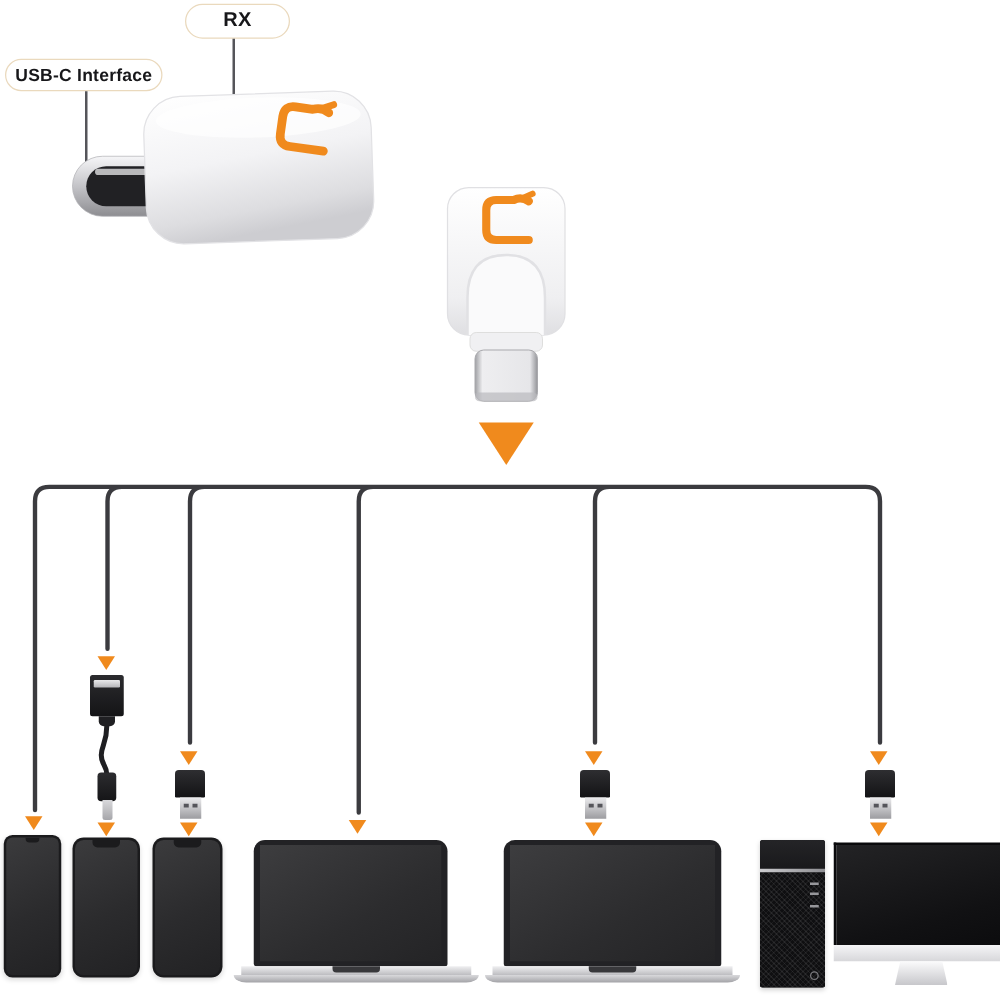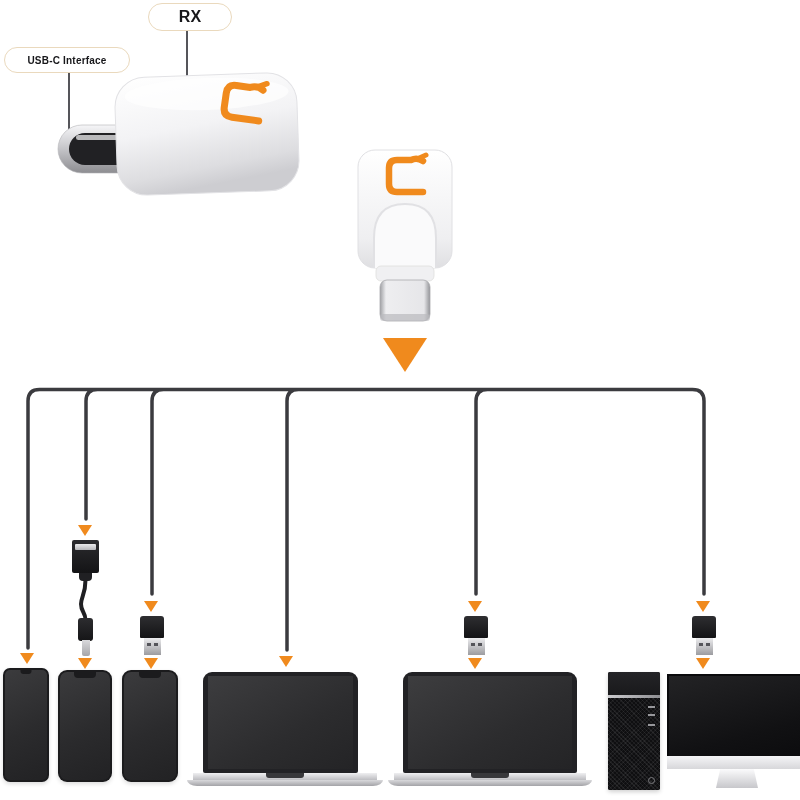--- a/index.html
+++ b/index.html
@@ -77,21 +77,21 @@
 <div class="canvas">
 
   <div class="pill" style="left:148px;top:3px;width:84px;height:28px;font-size:16px;">
     <span>RX</span>
   </div>
   <div class="leader" style="left:186px;top:31px;height:60px;"></div>
   <div class="dot" style="left:182px;top:92px;">
       <i></i>
     </div>
 
-  <div class="pill" style="left:4px;top:47px;width:126px;height:26px;font-size:10px;">
+  <div class="pill" style="left:4px;top:47px;width:126px;height:26px;font-size:14px;">
     <span>USB-C Interface</span>
   </div>
   <div class="leader" style="left:68px;top:73px;height:64px;"></div>
   <div class="dot" style="left:64px;top:140px;">
       <i></i>
     </div>
 
   <svg class="abs" style="left:28px;top:56px;" width="300" height="140" viewBox="0 0 300 140">
     <defs>
       <linearGradient id="gBody" x1="0" y1="0" x2="0.25" y2="1">

